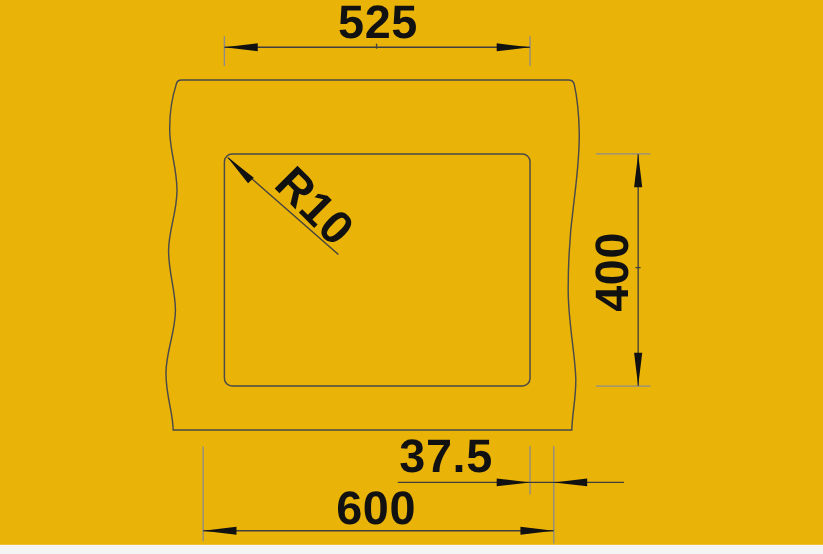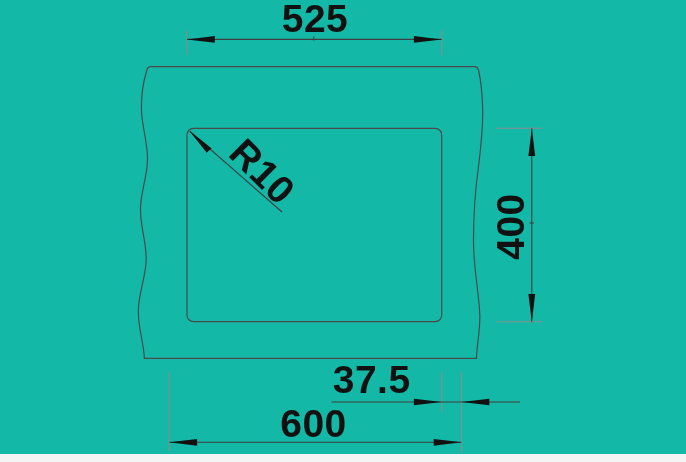--- a/index.html
+++ b/index.html
@@ -1,19 +1,19 @@
 <!DOCTYPE html>
 <html><head>
 <meta charset="utf-8">
 <style>
   html,body{margin:0;padding:0;background:#ffffff;}
   .stage{
     position:relative;
     width:686px;height:462px;
-    background:#14b8a6;
+    background:#eab308;
     overflow:hidden;
     font-family:"Liberation Sans", sans-serif;
   }
   svg{display:block;}
   .dim-text{
     font-family:"Liberation Sans","DejaVu Sans",sans-serif;
     font-weight:bold;
     font-size:39px;
     letter-spacing:0.5px;
   }

